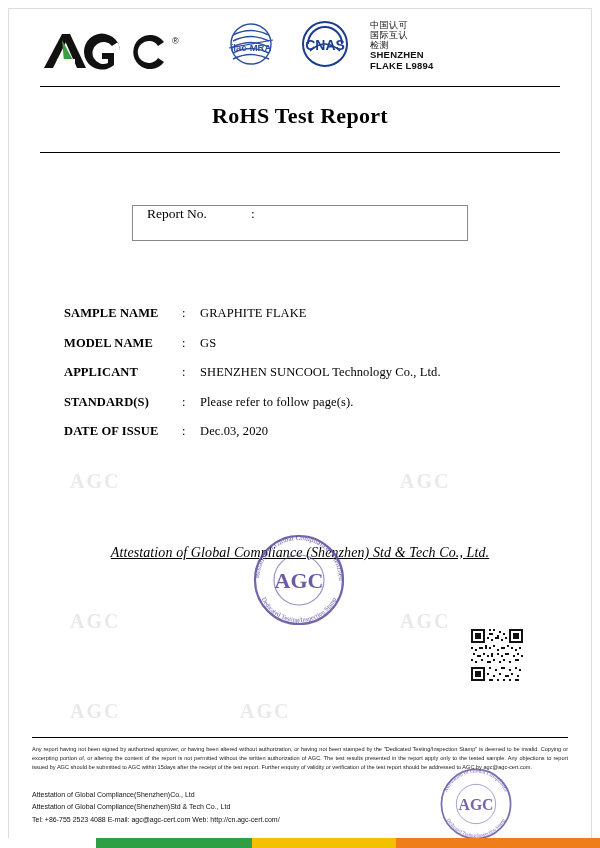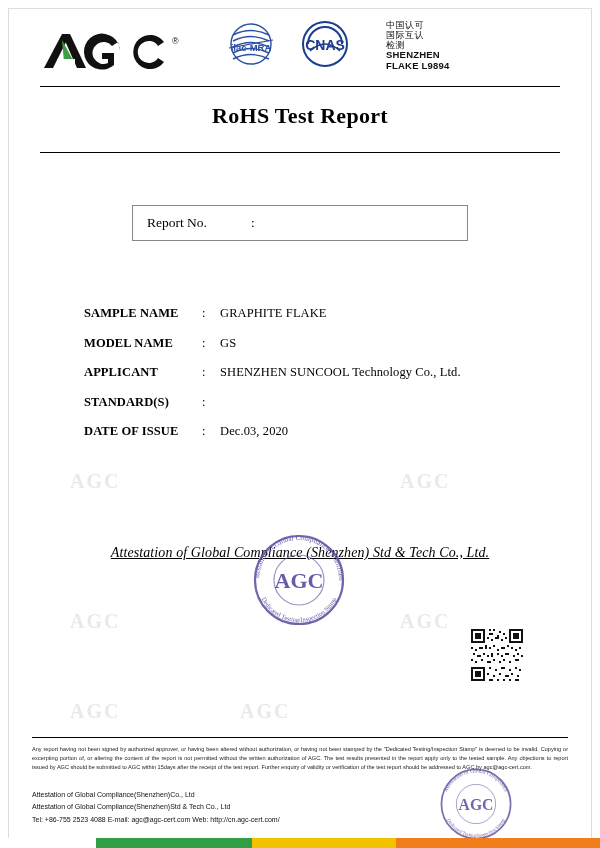--- a/index.html
+++ b/index.html
@@ -55,21 +55,21 @@
     position: relative;
   }
   .cnas-logo {
     width: 74px;
     height: 58px;
     position: relative;
   }
   .cnas-text {
     font-family: "Liberation Sans", sans-serif;
     line-height: 1.12;
-    margin-left: 18px;
+    margin-left: 2px;
   }
   .cnas-text .cn {
     font-size: 9px;
     color: #111;
     letter-spacing: .5px;
   }
   .cnas-text .en {
     font-size: 9.5px;
     font-weight: bold;
     color: #111;
@@ -108,35 +108,34 @@
     border: 1px solid #888;
     box-sizing: border-box;
   }
   .report-row {
     position: absolute;
     top: 0;
     left: 0;
     height: 100%;
     width: 100%;
     display: flex;
-    align-items: center;
     font-size: 13.5px;
     font-family: Liberation Serif, serif;
   }
   .report-label {
     padding-left: 14px;
     width: 104px;
   }
   .report-colon { width: 18px; }
   .report-value { letter-spacing: .2px; }
 
   
   .fields {
     position: absolute;
-    left: 84px;
+    left: 64px;
     top: 306px;
     width: 470px;
     font-size: 12.5px;
   }
   .field {
     display: flex;
     align-items: baseline;
     margin-bottom: 14.5px;
   }
   .field-label {
@@ -328,20 +327,21 @@
 
     <div class="field">
       <div class="field-label">APPLICANT</div>
       <div class="field-colon">:</div>
       <div class="field-value">SHENZHEN  SUNCOOL  Technology Co., Ltd.</div>
     </div>
 
     <div class="field">
       <div class="field-label">STANDARD(S)</div>
       <div class="field-colon">:</div>
+      <div class="field-value">Please refer to follow page(s).</div>
     </div>
 
     <div class="field">
       <div class="field-label">DATE OF ISSUE</div>
       <div class="field-colon">:</div>
       <div class="field-value">Dec.03, 2020</div>
     </div>
 
   </div>
 

